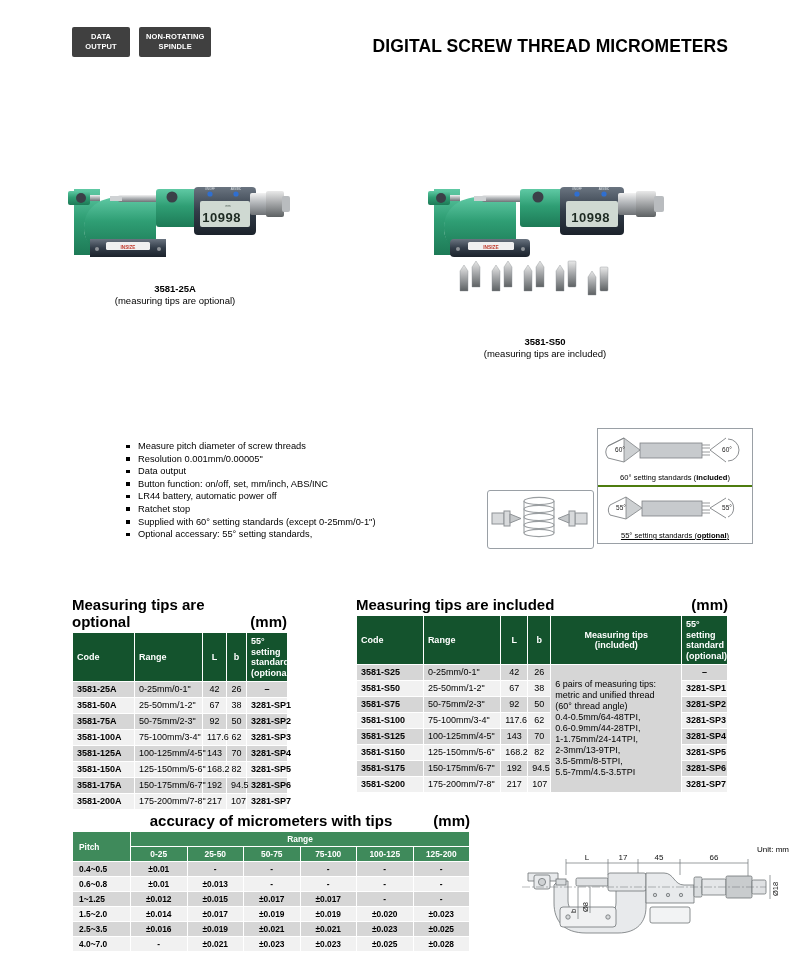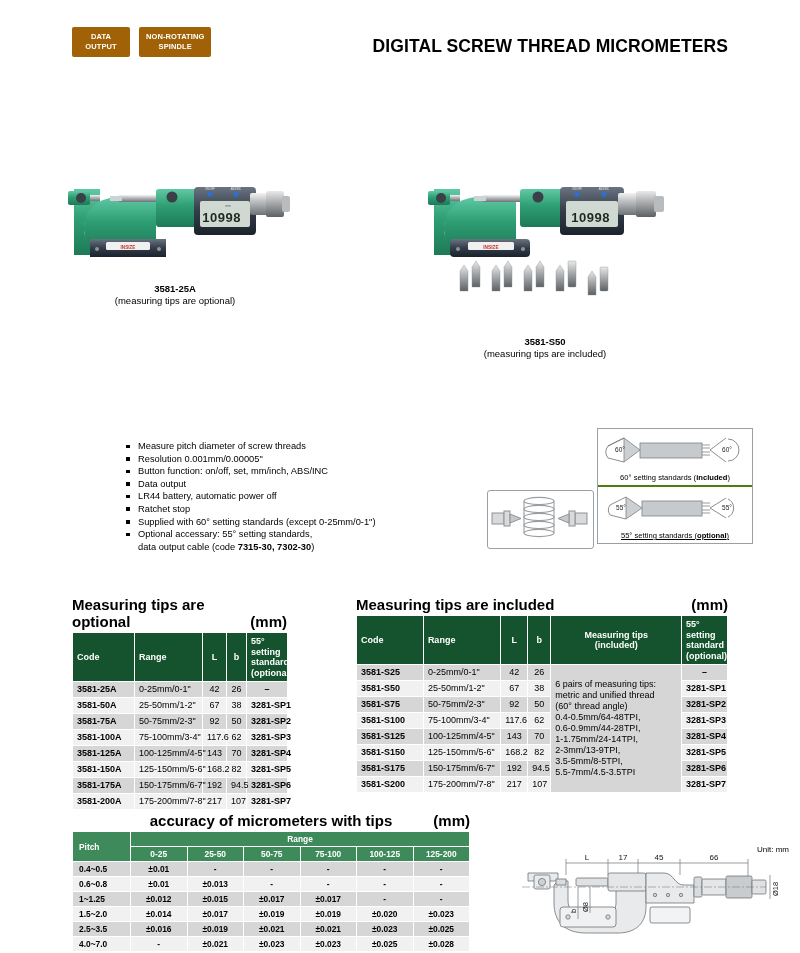--- a/index.html
+++ b/index.html
@@ -8,21 +8,21 @@
     background:#ffffff;
     font-family:"Liberation Sans", sans-serif;
     color:#000;
     -webkit-font-smoothing:antialiased;
   }
 
   
   .header { position:absolute; left:0; top:0; width:800px; height:70px; }
   .badges { position:absolute; left:72px; top:27px; display:flex; gap:9px; }
   .badge {
-    background:#a16207; color:#fff; border-radius:2px;
+    background:#404040; color:#fff; border-radius:2px;
     font-size:7.5px; font-weight:bold; line-height:10px;
     text-align:center; padding:5px 7px; min-width:44px;
     letter-spacing:.1px;
   }
   .badge span { display:block; white-space:nowrap; }
   .page-title {
     position:absolute; right:72px; top:36px;
     font-size:17.5px; font-weight:bold; letter-spacing:.1px;
     white-space:nowrap;
   }
@@ -243,27 +243,26 @@
       </g>
     </g>
   </svg>
   <div class="cap-code">3581-S50</div>
   <div class="cap-note">(measuring tips are included)</div>
 </div>
 
 <ul class="features">
   <li>Measure pitch diameter of screw threads</li>
   <li>Resolution 0.001mm/0.00005"</li>
+  <li>Data output</li>
   <li>Button function: on/off, set, mm/inch, ABS/INC</li>
-  <li>Data output</li>
   <li>LR44 battery, automatic power off</li>
   <li>Ratchet stop</li>
   <li>Supplied with 60° setting standards (except 0-25mm/0-1")</li>
   <li>Optional accessary: 55° setting standards,</li>
-  <li class="cont"><span>data output cable (code <b>7315-30, 7302-30</b>)</span></li>
 </ul>
 
 <div class="thread-box">
   <svg width="103" height="55" viewBox="0 0 103 55">
     <g stroke="#8e9296" stroke-width="1" fill="#d8dadc">
       <rect x="4" y="22" width="12" height="11"></rect>
       <rect x="16" y="20" width="6" height="15"></rect>
       <path d="M22,23 L33,27.5 L22,32 Z" fill="#c6c9cb"></path>
       <rect x="87" y="22" width="12" height="11"></rect>
       <rect x="81" y="20" width="6" height="15"></rect>

